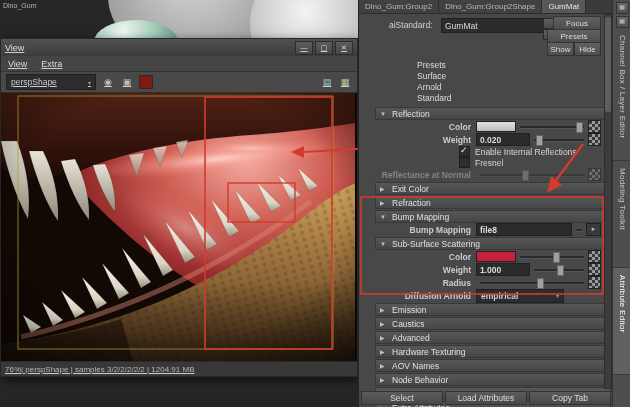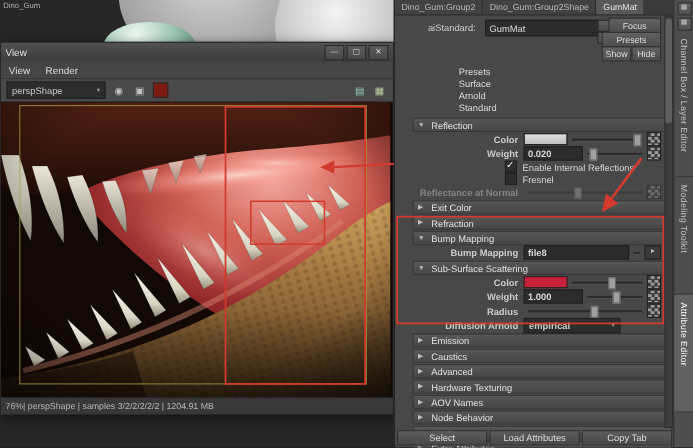--- a/index.html
+++ b/index.html
@@ -9,21 +9,21 @@
   
   .vp{position:absolute;left:0;top:0;width:358px;height:407px;background:linear-gradient(#272727,#1c1c1c);overflow:hidden;}
   .sphere{position:absolute;border-radius:50%;}
   .s1{left:108px;top:-80px;width:212px;height:152px;background:radial-gradient(circle at 40% 35%, #d8d8d8, #9c9c9c 60%, #6d6d6d);}
   .s2{left:94px;top:20px;width:84px;height:44px;background:radial-gradient(circle at 35% 28%, #f0faf2, #9cc6b2 55%, #5a8474);}
   .s3{left:250px;top:-40px;width:132px;height:128px;background:radial-gradient(circle at 42% 40%, #f4f4f4, #c0c0c0 58%, #8a8a8a);}
   .hud{position:absolute;left:3px;top:2px;font-size:7px;color:#ccd6cc;opacity:.8;}
   .bstrip{position:absolute;left:0;top:375px;width:358px;height:32px;background:#262626;border-top:1px solid #141414;}
 
   
-  .rwin{position:absolute;left:0;top:38px;width:356px;height:337px;background:#3f3f3f;border:1px solid #272727;box-shadow:2px 3px 10px rgba(0,0,0,.6);display:flex;flex-direction:column;z-index:5;}
+  .rwin{position:absolute;left:0;top:38px;width:356px;height:337px;background:#3f3f3f;border:1px solid #272727;box-shadow:2px 3px 10px rgba(0,0,0,.6);display:flex;flex-direction:column;z-index:5;text-decoration:underline;}
   .rwin-title{height:17px;background:linear-gradient(#515151,#3c3c3c);display:flex;align-items:center;padding:0 4px;font-size:9px;color:#e0e0e0;flex:none;}
   .rwin-controls{margin-left:auto;display:flex;gap:2px;}
   .wbtn{width:16px;height:12px;background:linear-gradient(#5d5d5d,#474747);border:1px solid #2b2b2b;color:#ddd;font-size:7px;line-height:11px;text-align:center;}
   .wbtn-min::before{content:"—";}
   .wbtn-max::before{content:"▢";}
   .wbtn-close::before{content:"✕";}
   .rwin-menu{height:15px;background:#454545;border-bottom:1px solid #333;display:flex;gap:14px;align-items:center;padding:0 7px;font-size:9px;color:#ddd;flex:none;}
   .rwin-tool{height:20px;background:#494949;border-bottom:1px solid #2e2e2e;display:flex;align-items:center;gap:5px;padding:0 5px;flex:none;}
   .cam-dd{width:80px;height:14px;background:#2d2d2d;border:1px solid #202020;color:#c8c8c8;font-size:8.5px;display:flex;align-items:center;padding:0 4px;}
   .cam-dd .arr{margin-left:auto;font-size:6px;color:#999;}
@@ -118,21 +118,21 @@
     <div class="rwin-title">
       <span>View</span>
       <span class="rwin-controls">
         <span class="wbtn wbtn-min"></span>
         <span class="wbtn wbtn-max"></span>
         <span class="wbtn wbtn-close"></span>
       </span>
     </div>
     <div class="rwin-menu">
       <span>View</span>
-      <span>Render</span>
+      <span>Extra</span>
     </div>
     <div class="rwin-tool">
       <span class="cam-dd">
         <span>perspShape</span>
         <span class="arr"></span>
       </span>
       <span class="ticon icon-a"></span>
       <span class="ticon icon-b"></span>
       <span class="red-swatch"></span>
       <span class="tool-right">

